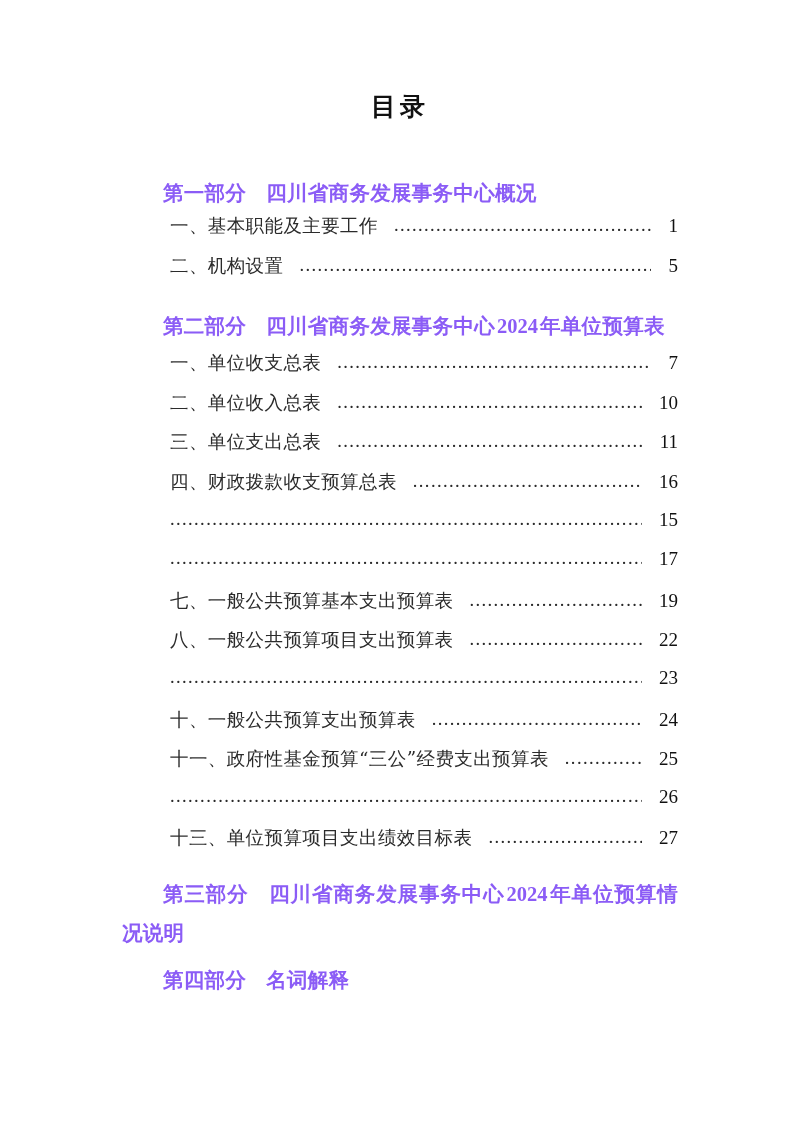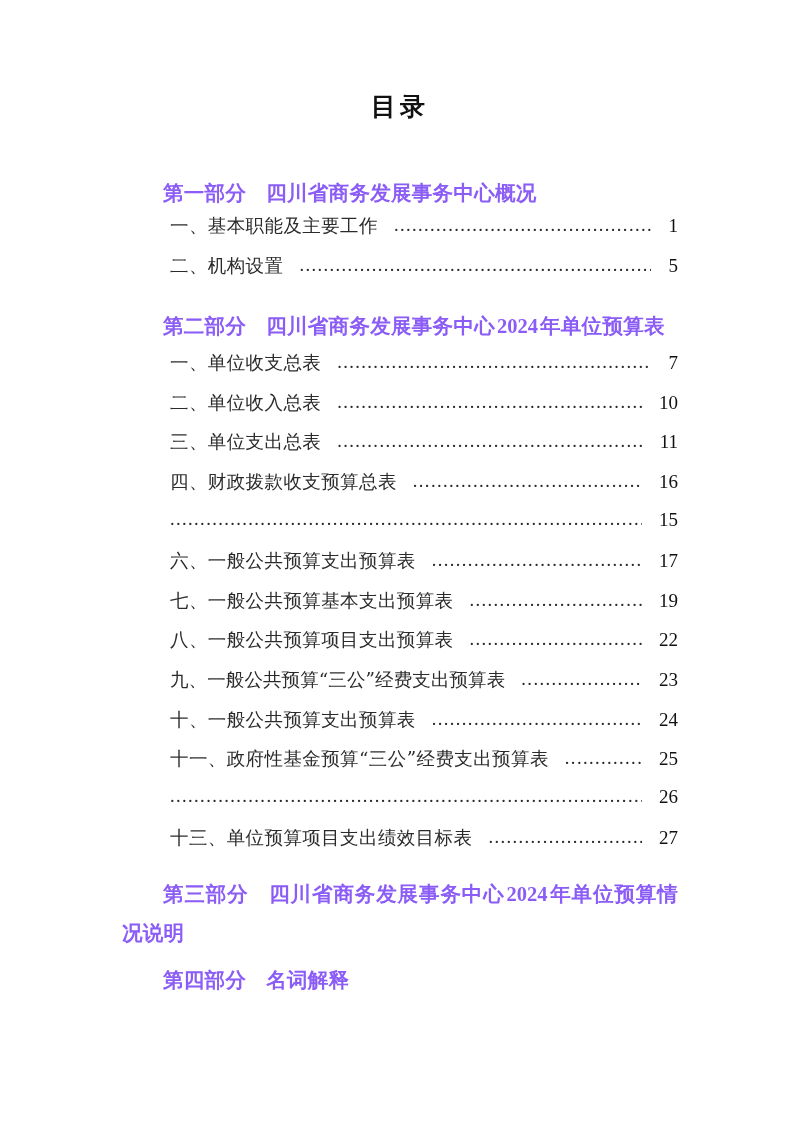--- a/index.html
+++ b/index.html
@@ -172,36 +172,34 @@
       <li class="toc-item">
         <span class="toc-label">四、财政拨款收支预算总表</span>
         <span class="toc-leader">........................................................................................................</span>
         <span class="toc-page">16</span>
       </li>
       <li class="toc-item">
         <span class="toc-leader">........................................................................................................</span>
         <span class="toc-page">15</span>
       </li>
       <li class="toc-item">
-        <span class="toc-label">六、一般公共预算支出预算表</span>
         <span class="toc-leader">........................................................................................................</span>
         <span class="toc-page">17</span>
       </li>
       <li class="toc-item">
         <span class="toc-label">七、一般公共预算基本支出预算表</span>
         <span class="toc-leader">........................................................................................................</span>
         <span class="toc-page">19</span>
       </li>
       <li class="toc-item">
         <span class="toc-label">八、一般公共预算项目支出预算表</span>
         <span class="toc-leader">........................................................................................................</span>
         <span class="toc-page">22</span>
       </li>
       <li class="toc-item tight">
-        <span class="toc-label">九、一般公共预算“三公”经费支出预算表</span>
         <span class="toc-leader">........................................................................................................</span>
         <span class="toc-page">23</span>
       </li>
       <li class="toc-item">
         <span class="toc-label">十、一般公共预算支出预算表</span>
         <span class="toc-leader">........................................................................................................</span>
         <span class="toc-page">24</span>
       </li>
       <li class="toc-item">
         <span class="toc-label">十一、政府性基金预算“三公”经费支出预算表</span>

